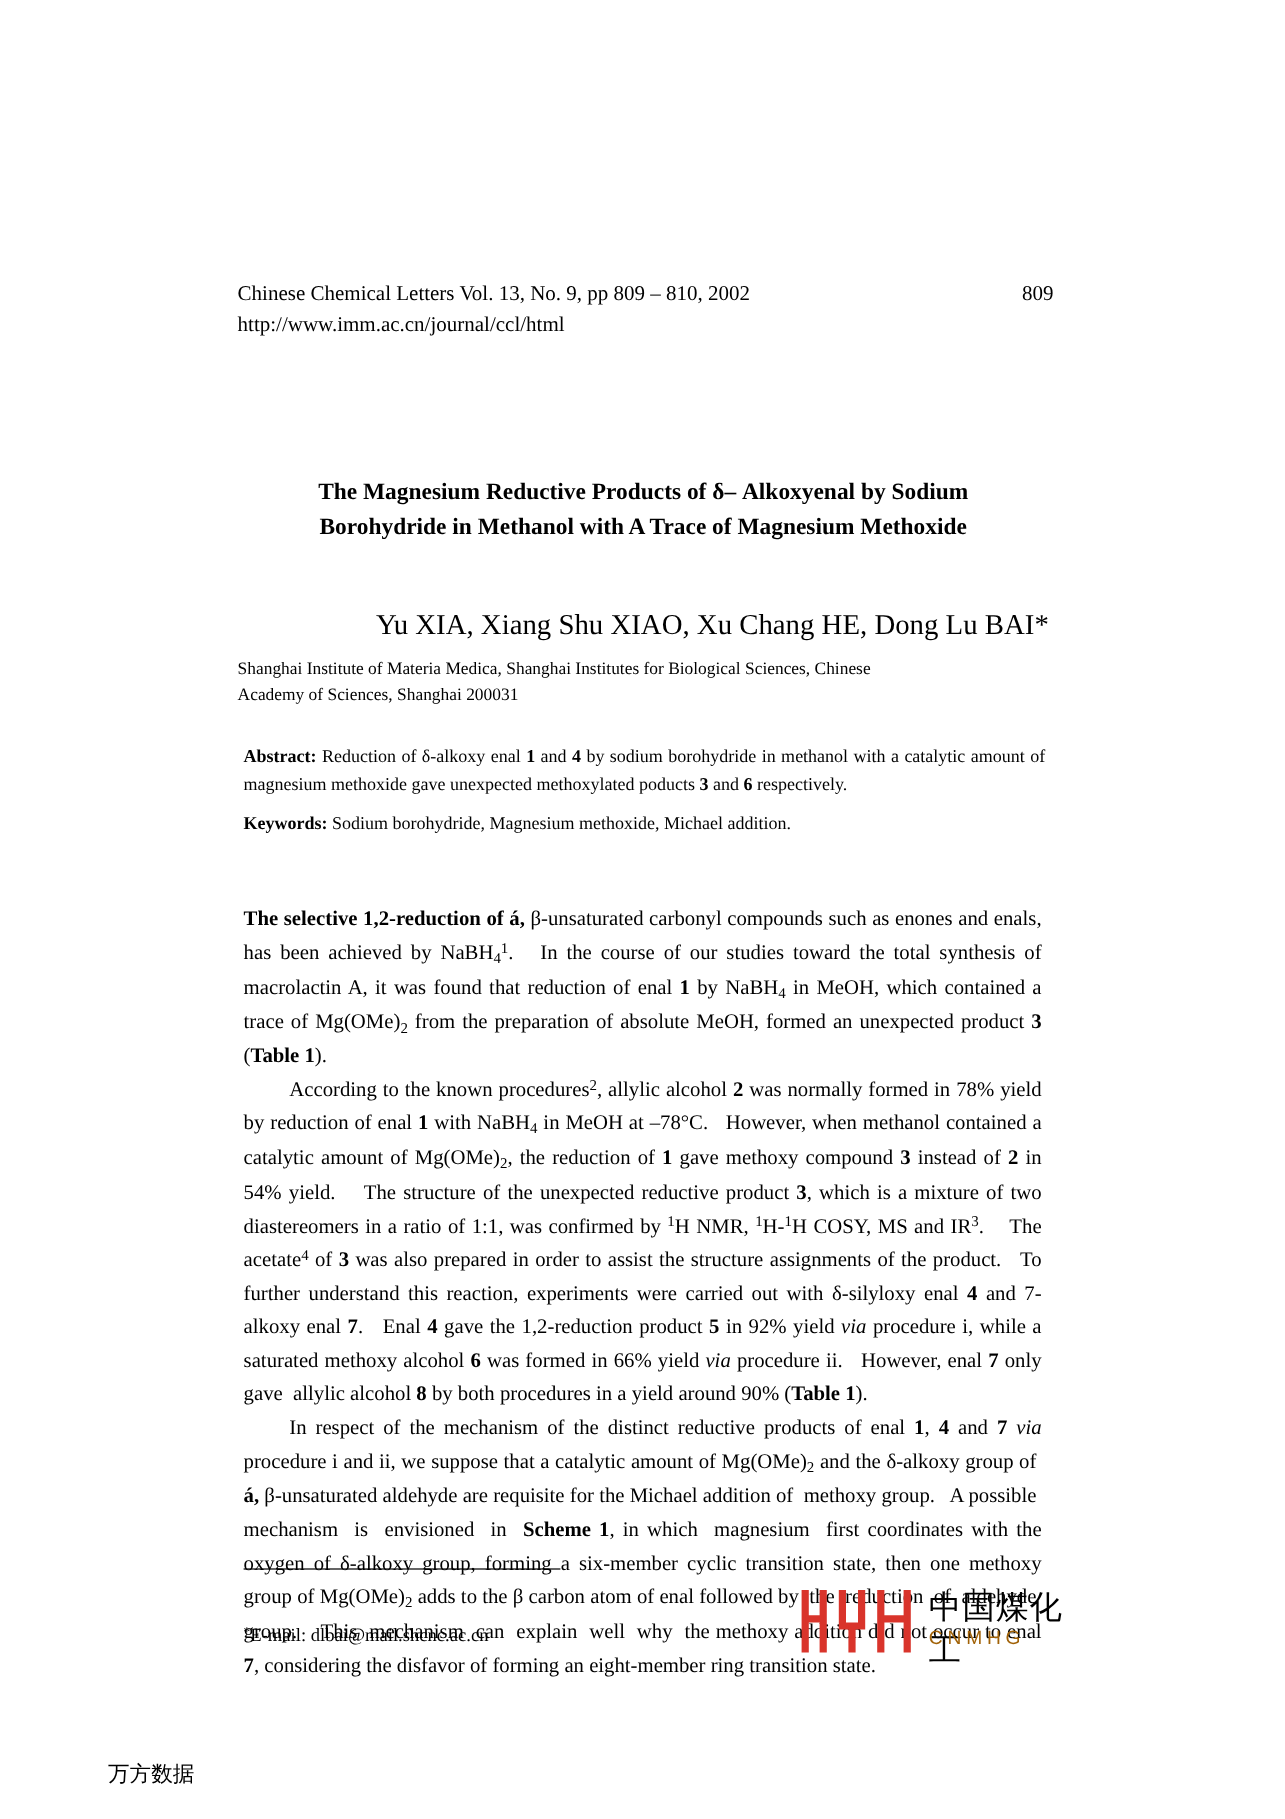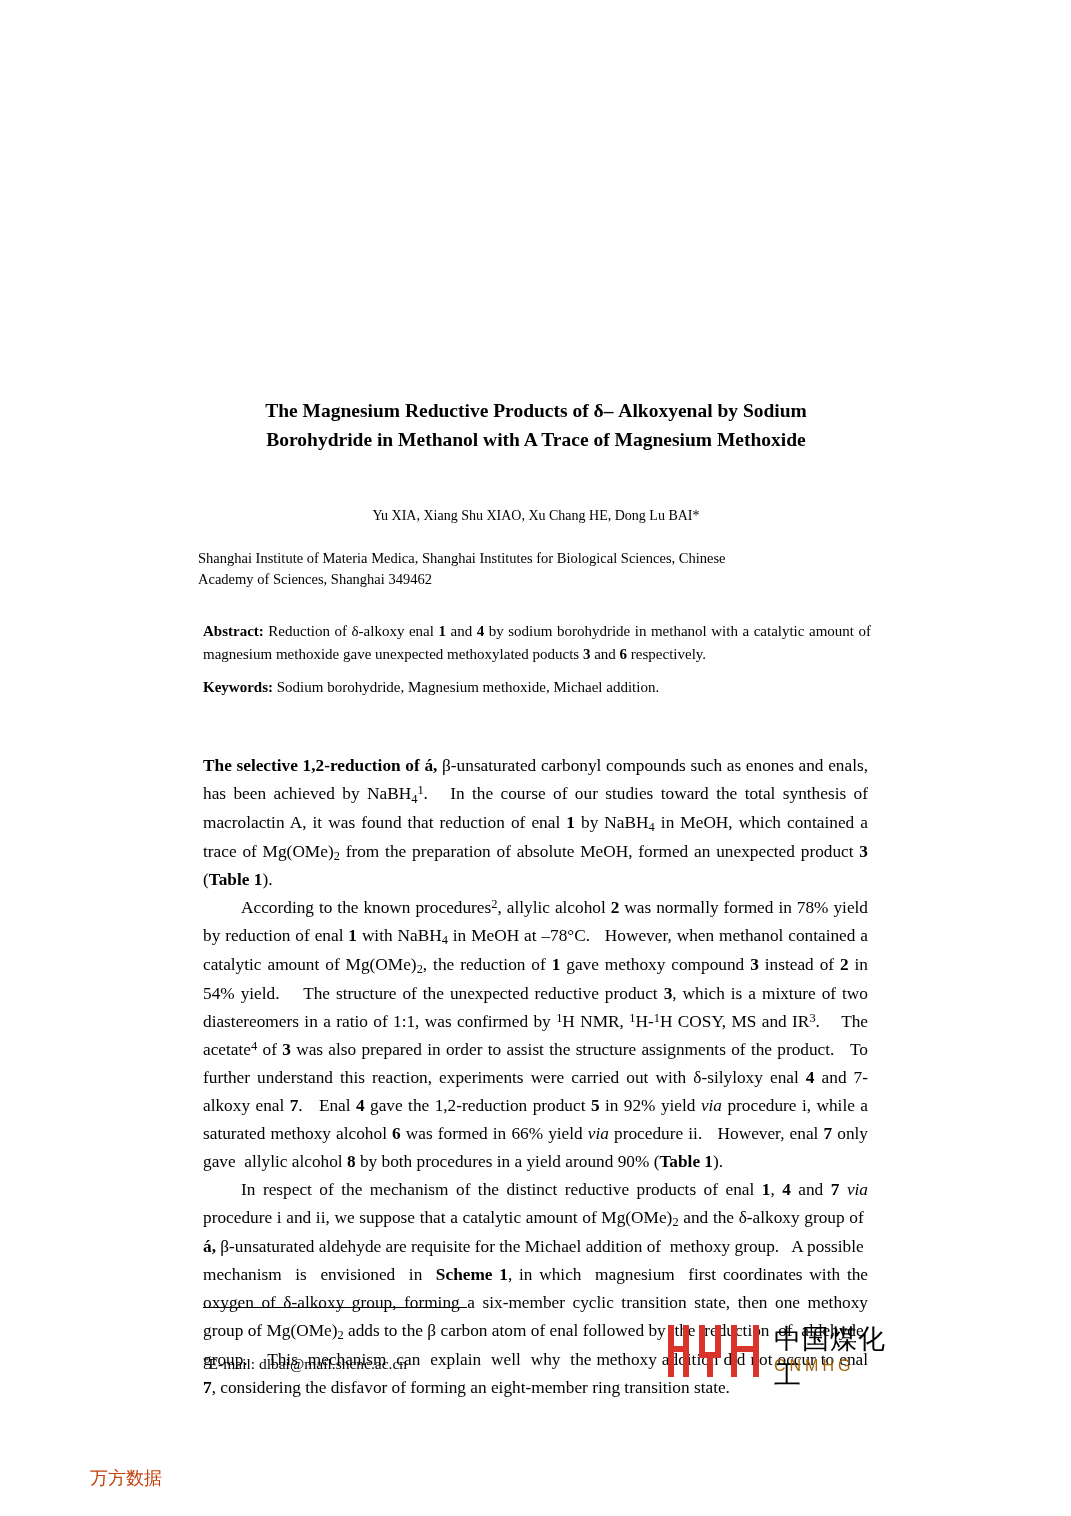--- a/index.html
+++ b/index.html
@@ -46,22 +46,22 @@
     text-align: center;
     font-size: 19.5px;
     font-weight: bold;
     line-height: 1.5;
   }
   .authors {
     position: absolute;
     left: 198px;
     top: 508px;
     width: 676px;
-    text-align: center;
-    font-size: 14px;
+    text-align: right;
+    font-size: 24px;
   }
   .affiliation {
     position: absolute;
     left: 198px;
     top: 548px;
     width: 676px;
     text-align: left;
     font-size: 14.5px;
     line-height: 1.45;
   }
@@ -145,39 +145,46 @@
     letter-spacing: 4px;
     font-family: "Liberation Sans", sans-serif;
     color: #a16207;
   }
   .wanfang {
     position: absolute;
     left: 90px;
     top: 1466px;
     font-size: 18px;
     font-family: "DejaVu Sans", sans-serif;
-    color: #c2410c;
+    color: #000000;
   }
 </style>
 </head>
 <body>
 
 <div class="page">
 
+  <div class="header">
+    <div class="header-row">
+      <span class="header-journal">Chinese Chemical Letters Vol. 13, No. 9, pp 809 – 810, 2002</span>
+      <span class="header-page">809</span>
+    </div>
+    <div class="header-url">http://www.imm.ac.cn/journal/ccl/html</div>
+  </div>
 
   <div class="title">
     <span>The Magnesium Reductive Products of δ– Alkoxyenal by Sodium</span><br>
     <span>Borohydride in Methanol with A Trace of Magnesium Methoxide</span>
   </div>
 
   <div class="authors">Yu XIA, Xiang Shu XIAO, Xu Chang HE, Dong Lu BAI*</div>
 
   <div class="affiliation">
     <span>Shanghai Institute of Materia Medica, Shanghai Institutes for Biological Sciences, Chinese</span><br>
-    <span>Academy of Sciences, Shanghai 349462</span>
+    <span>Academy of Sciences, Shanghai 200031</span>
   </div>
 
   <div class="abstract">
     <b>Abstract:</b><span> Reduction of δ-alkoxy enal <b>1</b> and <b>4</b> by sodium borohydride in methanol with a catalytic amount of magnesium methoxide gave unexpected methoxylated poducts <b>3</b> and <b>6</b> respectively.</span>
   </div>
 
   <div class="keywords">
     <b>Keywords:</b><span> Sodium borohydride, Magnesium methoxide, Michael addition.</span>
   </div>
 

